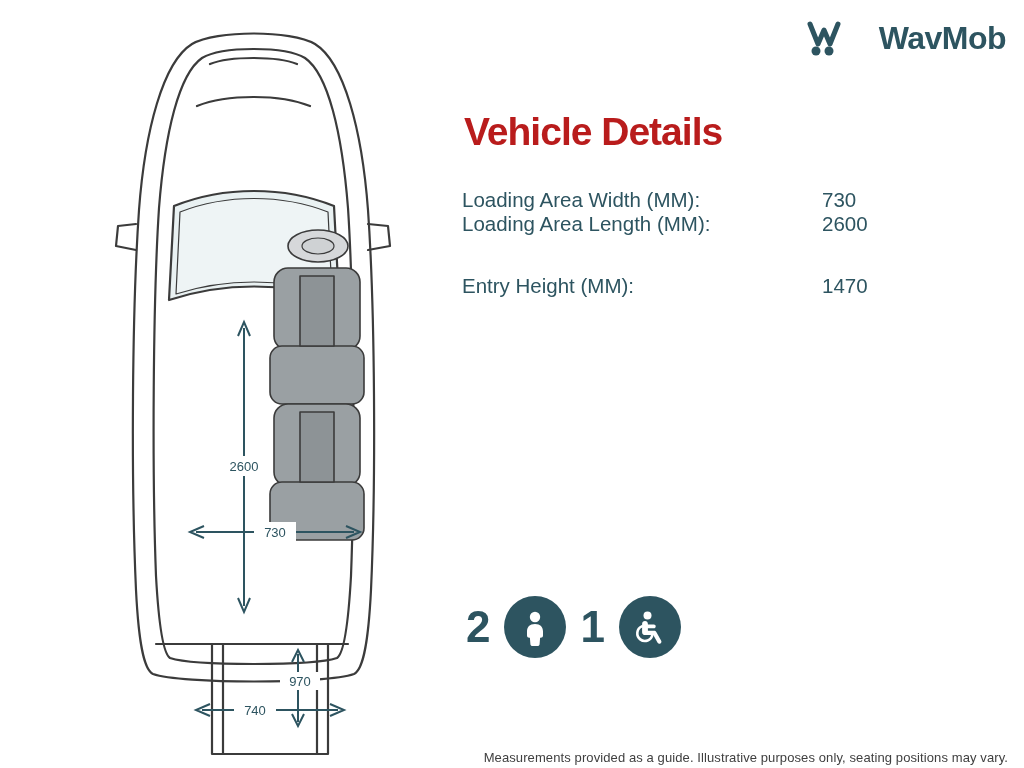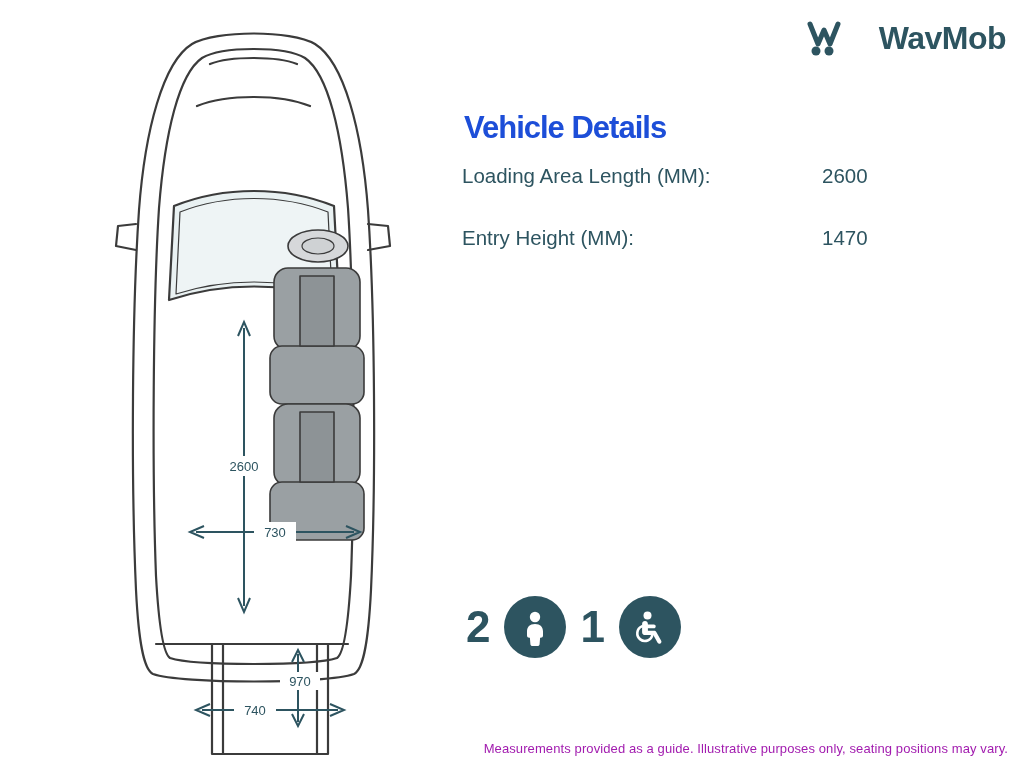--- a/index.html
+++ b/index.html
@@ -44,25 +44,25 @@
   }
 
   
   .details {
     position: absolute;
     left: 462px;
     top: 110px;
     width: 540px;
   }
   .details-title {
-    font-size: 31px;
+    font-size: 39px;
     font-weight: bold;
-    color: #1d4ed8;
+    color: #b91c1c;
     letter-spacing: -1px;
-    margin: 0 0 18px 2px;
+    margin: 0 0 34px 2px;
   }
   .spec-table {
     width: 100%;
     border-collapse: collapse;
   }
   .spec-table td {
     font-size: 20.5px;
     color: #2d5460;
     padding: 0;
     vertical-align: top;
@@ -103,23 +103,23 @@
     display: flex;
     align-items: center;
     justify-content: center;
   }
   .occ-badge svg { display: block; }
 
   
   .footnote {
     position: absolute;
     right: 16px;
-    bottom: 12px;
+    bottom: 3px;
     font-size: 13px;
-    color: #a21caf;
+    color: #404040;
     letter-spacing: 0.1px;
   }
 
   
   .diagram {
     position: absolute;
     left: 96px;
     top: 10px;
     width: 380px;
     height: 750px;
@@ -223,20 +223,24 @@
       </g>
       <rect x="138" y="690" width="42" height="20" fill="#ffffff"></rect>
       <text class="dim-text" x="159" y="705" text-anchor="middle">740</text>
     </svg>
   </div>
 
   <div class="details">
     <h1 class="details-title">Vehicle Details</h1>
     <table class="spec-table">
       <tbody>
+        <tr>
+          <td class="spec-label">Loading Area Width (MM):</td>
+          <td class="spec-value">730</td>
+        </tr>
         <tr class="gap-after">
           <td class="spec-label">Loading Area Length (MM):</td>
           <td class="spec-value">2600</td>
         </tr>
         <tr>
           <td class="spec-label">Entry Height (MM):</td>
           <td class="spec-value">1470</td>
         </tr>
       </tbody>
     </table>

